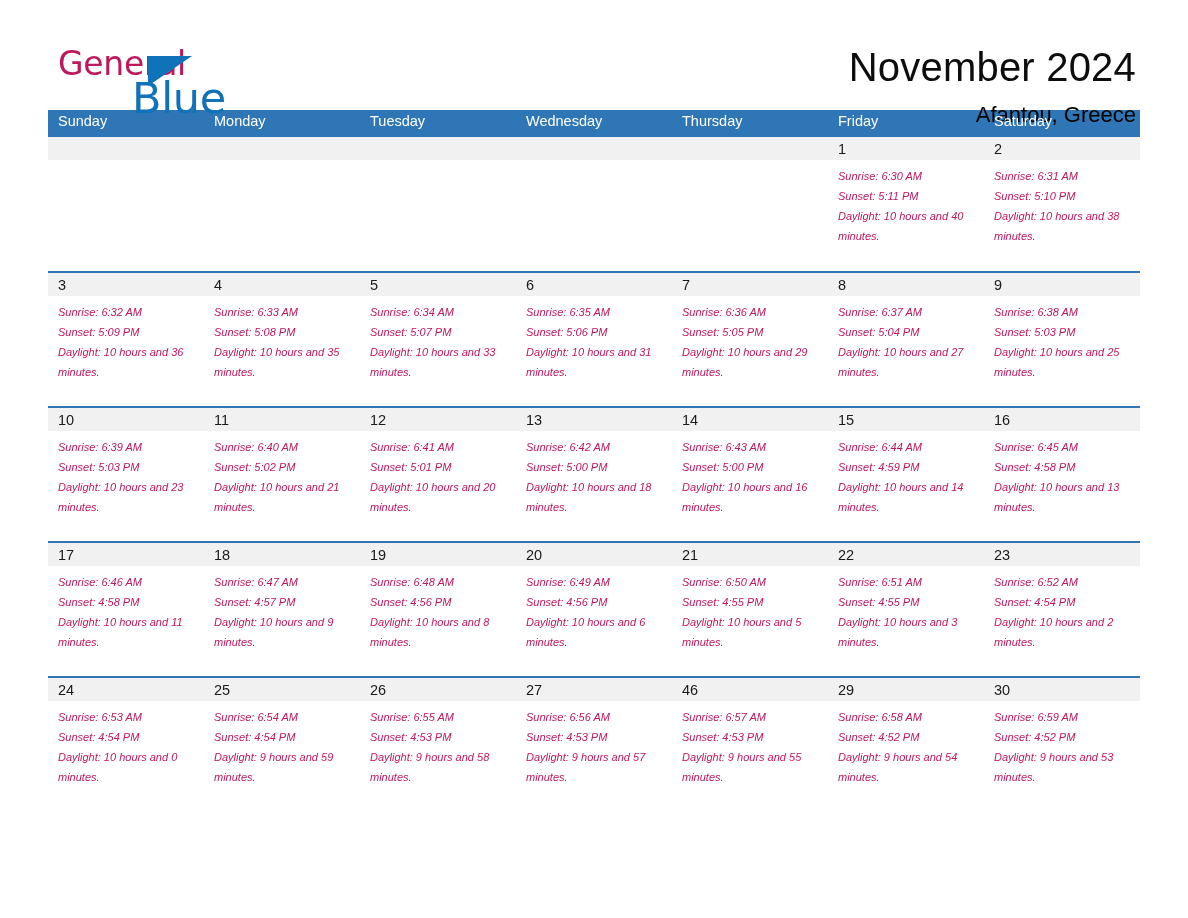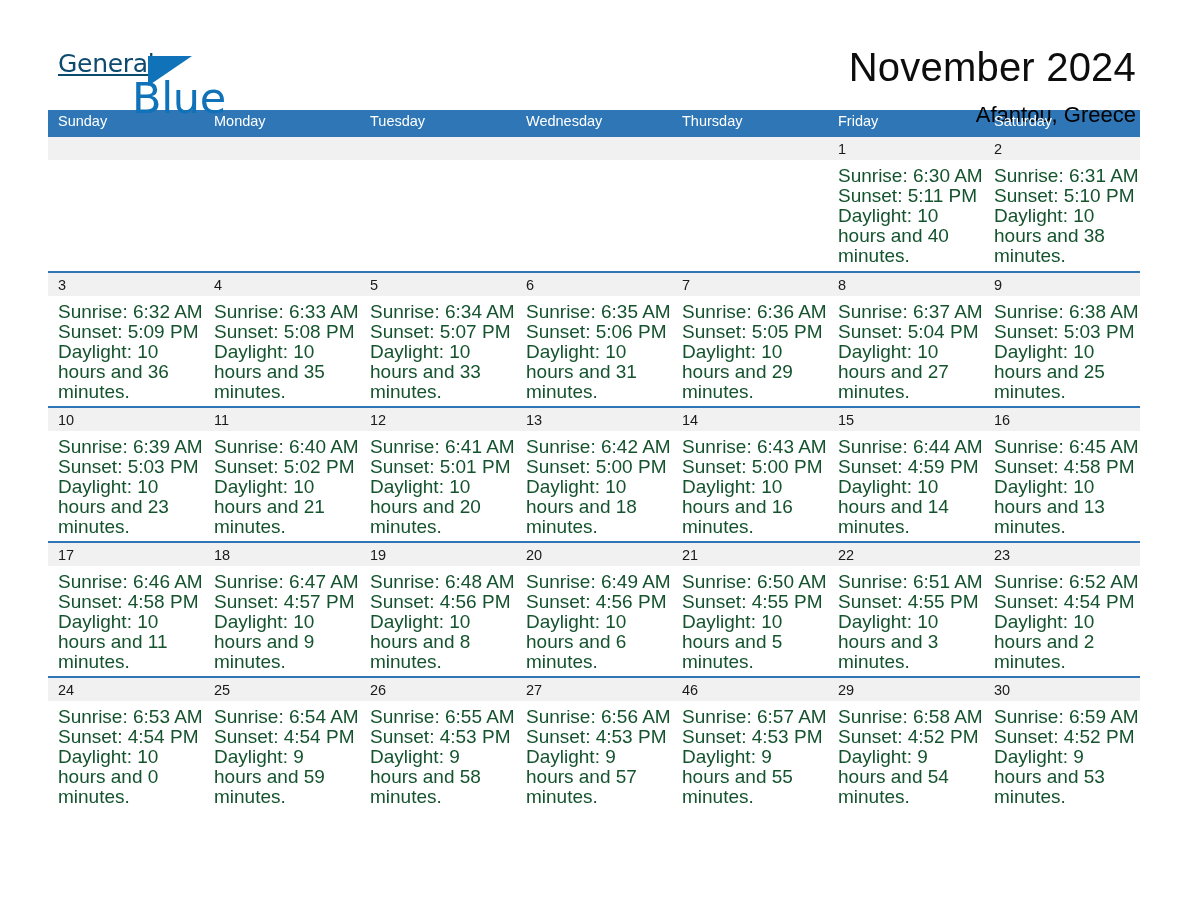--- a/index.html
+++ b/index.html
@@ -35,27 +35,26 @@
   .logo {
     position: relative;
     width: 260px;
     height: 72px;
     user-select: none;
   }
   .logo-general {
     position: absolute;
     left: 10px;
     top: 2px;
-    font-size: 25px;
+    font-size: 33px;
     line-height: 36px;
     letter-spacing: -0.3px;
-    color: #0c4a6e;
+    color: #be185d;
     font-family: "DejaVu Sans", sans-serif;
     font-weight: 400;
-    text-decoration: underline;
   }
   .logo-tri {
     position: absolute;
     left: 100px;
     top: 12px;
     width: 0;
     height: 0;
     border-left: 44px solid #1072b8;
     border-bottom: 30px solid transparent;
   }
@@ -128,23 +127,24 @@
     height: 22px;
     line-height: 22px;
     padding: 1px 0 0 10px;
     font-size: 14.5px;
     color: #1a1a1a;
   }
   .daynum.empty { color: transparent; }
 
   .info {
     padding: 6px 8px 0 10px;
-    font-size: 19px;
+    font-size: 11px;
     line-height: 20px;
-    color: #14532d;
+    color: #be185d;
+    font-style: italic;
   }
   .info div { white-space: nowrap; }
   .info .daylight { white-space: normal; }
 </style>
 </head>
 <body>
 
 <div class="page">
 
   <div class="top">

